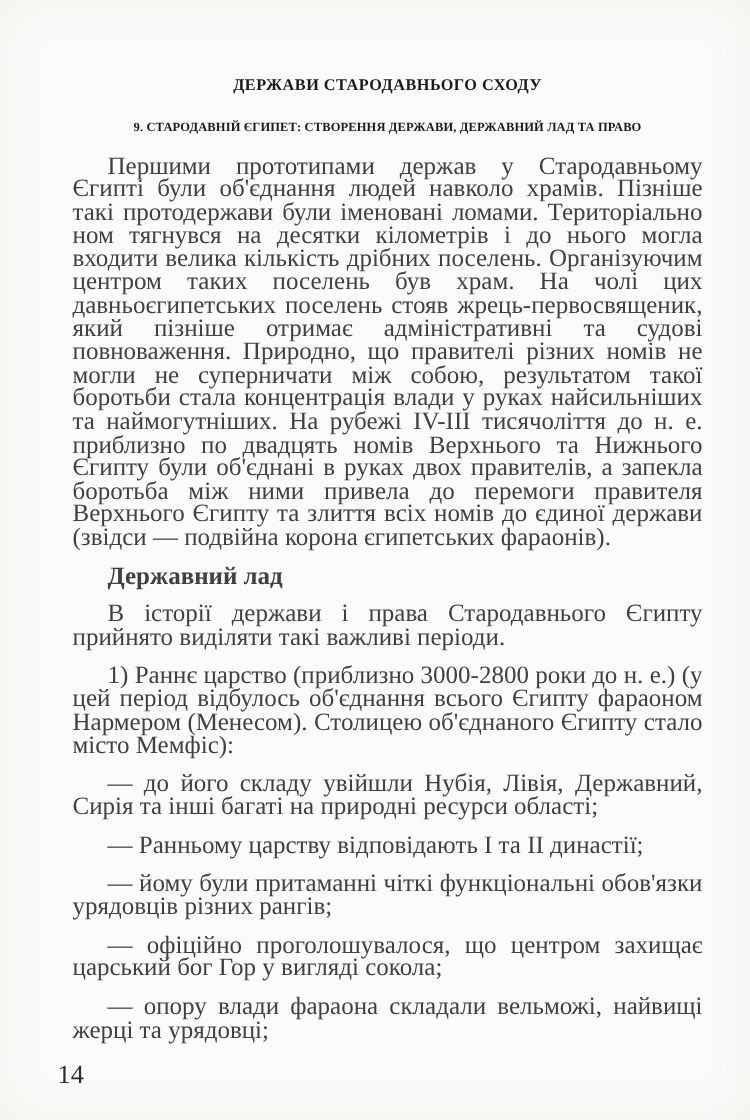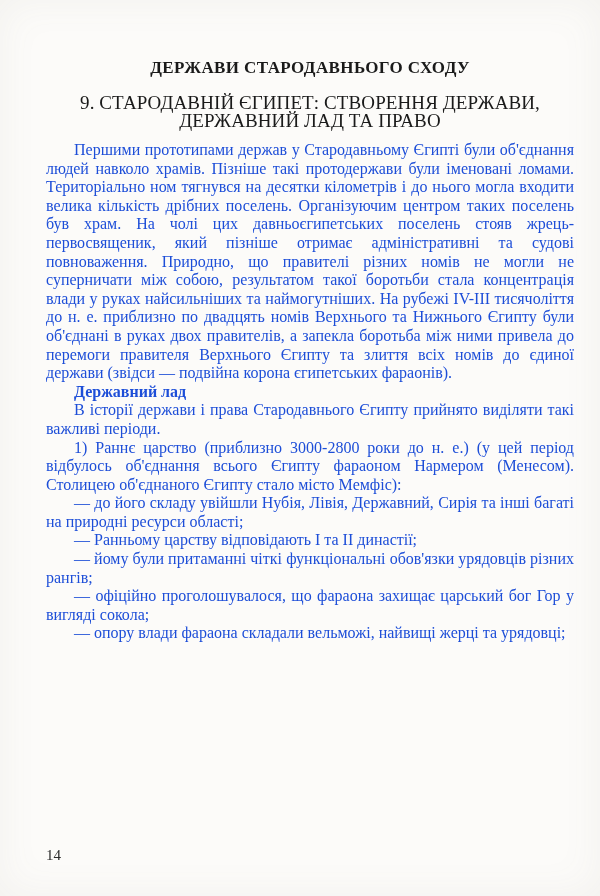--- a/index.html
+++ b/index.html
@@ -14,53 +14,53 @@
     box-sizing: border-box;
     background: #fcfbf9;
     color: #1e1e1e;
     padding: 57px 26px 0 46px;
     overflow: hidden;
     box-shadow: inset 0 0 40px rgba(120,110,95,0.07);
   }
   .chapter-title {
     margin: 0 0 15px 0;
     text-align: center;
-    font-size: 17px;
+    font-size: 13px;
     font-weight: bold;
     letter-spacing: 0.4px;
     line-height: 22px;
     color: #1a1a1a;
   }
   .section-title {
     margin: 0 0 12px 0;
     text-align: center;
-    font-size: 19px;
-    font-weight: normal;
+    font-size: 10px;
+    font-weight: bold;
     line-height: 17.5px;
     letter-spacing: 0.1px;
     color: #1a1a1a;
   }
   .body-text p {
-    margin: 0;
+    margin: 12px;
     text-align: justify;
     text-indent: 28px;
-    font-size: 16px;
+    font-size: 20px;
     line-height: 18.6px;
-    color: #1d4ed8;
+    color: #404040;
   }
   .bold { font-weight: normal; }
   .subheading {
     font-weight: bold;
     color: #1a1a1a;
   }
   .page-number {
     position: absolute;
     left: 46px;
     top: 847px;
-    font-size: 15px;
+    font-size: 21px;
     color: #2a2a2a;
   }
 </style>
 </head>
 <body>
 
 <div class="page">
 
   <h1 class="chapter-title">ДЕРЖАВИ СТАРОДАВНЬОГО СХОДУ</h1>
 
@@ -72,20 +72,20 @@
 
     <p class="subheading">Державний лад</p>
 
     <p>В історії держави і права Стародавнього Єгипту прийнято виділяти такі важливі періоди.</p>
 
     <p><span class="bold">1) Раннє царство</span><span> (приблизно 3000-2800 роки до н. е.) (у цей період відбулось об'єднання всього Єгипту фараоном Нармером (Менесом). Столицею об'єднаного Єгипту стало місто Мемфіс):</span></p>
 
     <p>— до його складу увійшли Нубія, Лівія, Державний, Сирія та інші багаті на природні ресурси області;</p>
     <p>— Ранньому царству відповідають I та II династії;</p>
     <p>— йому були притаманні чіткі функціональні обов'язки урядовців різних рангів;</p>
-    <p>— офіційно проголошувалося, що фараона захищає царський бог Гор у вигляді сокола;</p>
+    <p>— офіційно проголошувалося, що центром захищає царський бог Гор у вигляді сокола;</p>
     <p>— опору влади фараона складали вельможі, найвищі жерці та урядовці;</p>
 
   </div>
 
   <div class="page-number">14</div>
 
 </div>
 
 </body></html>

